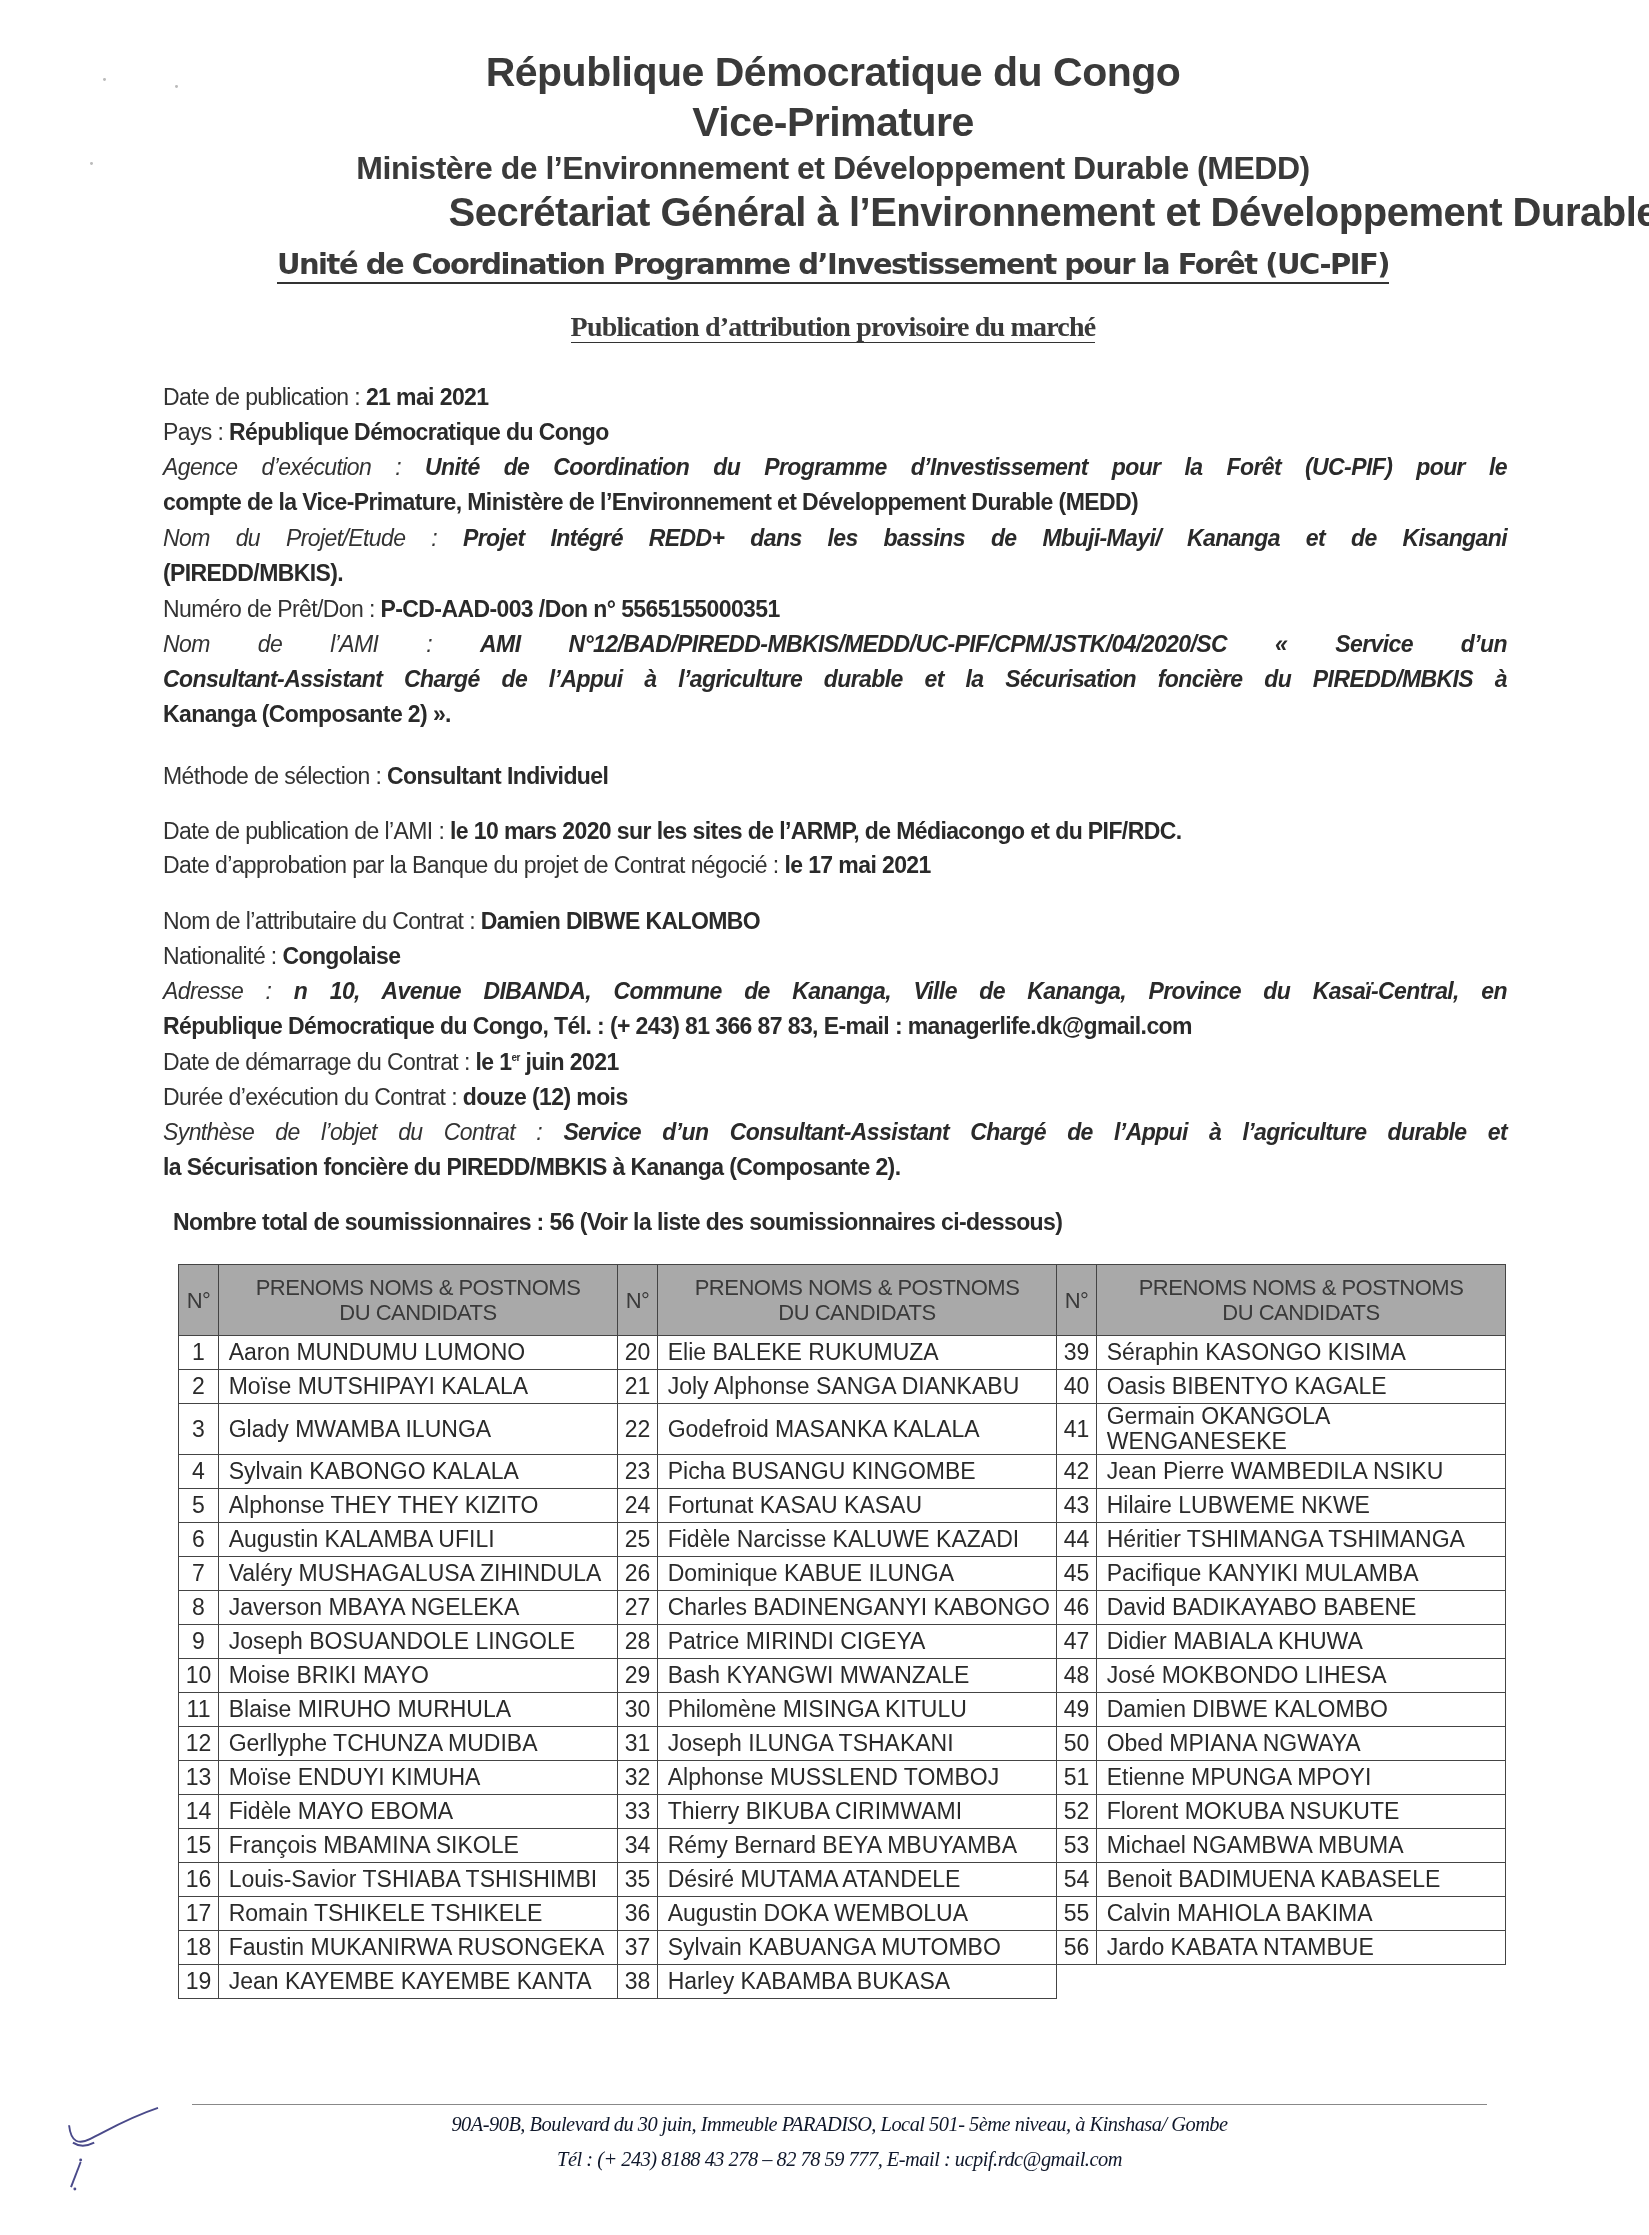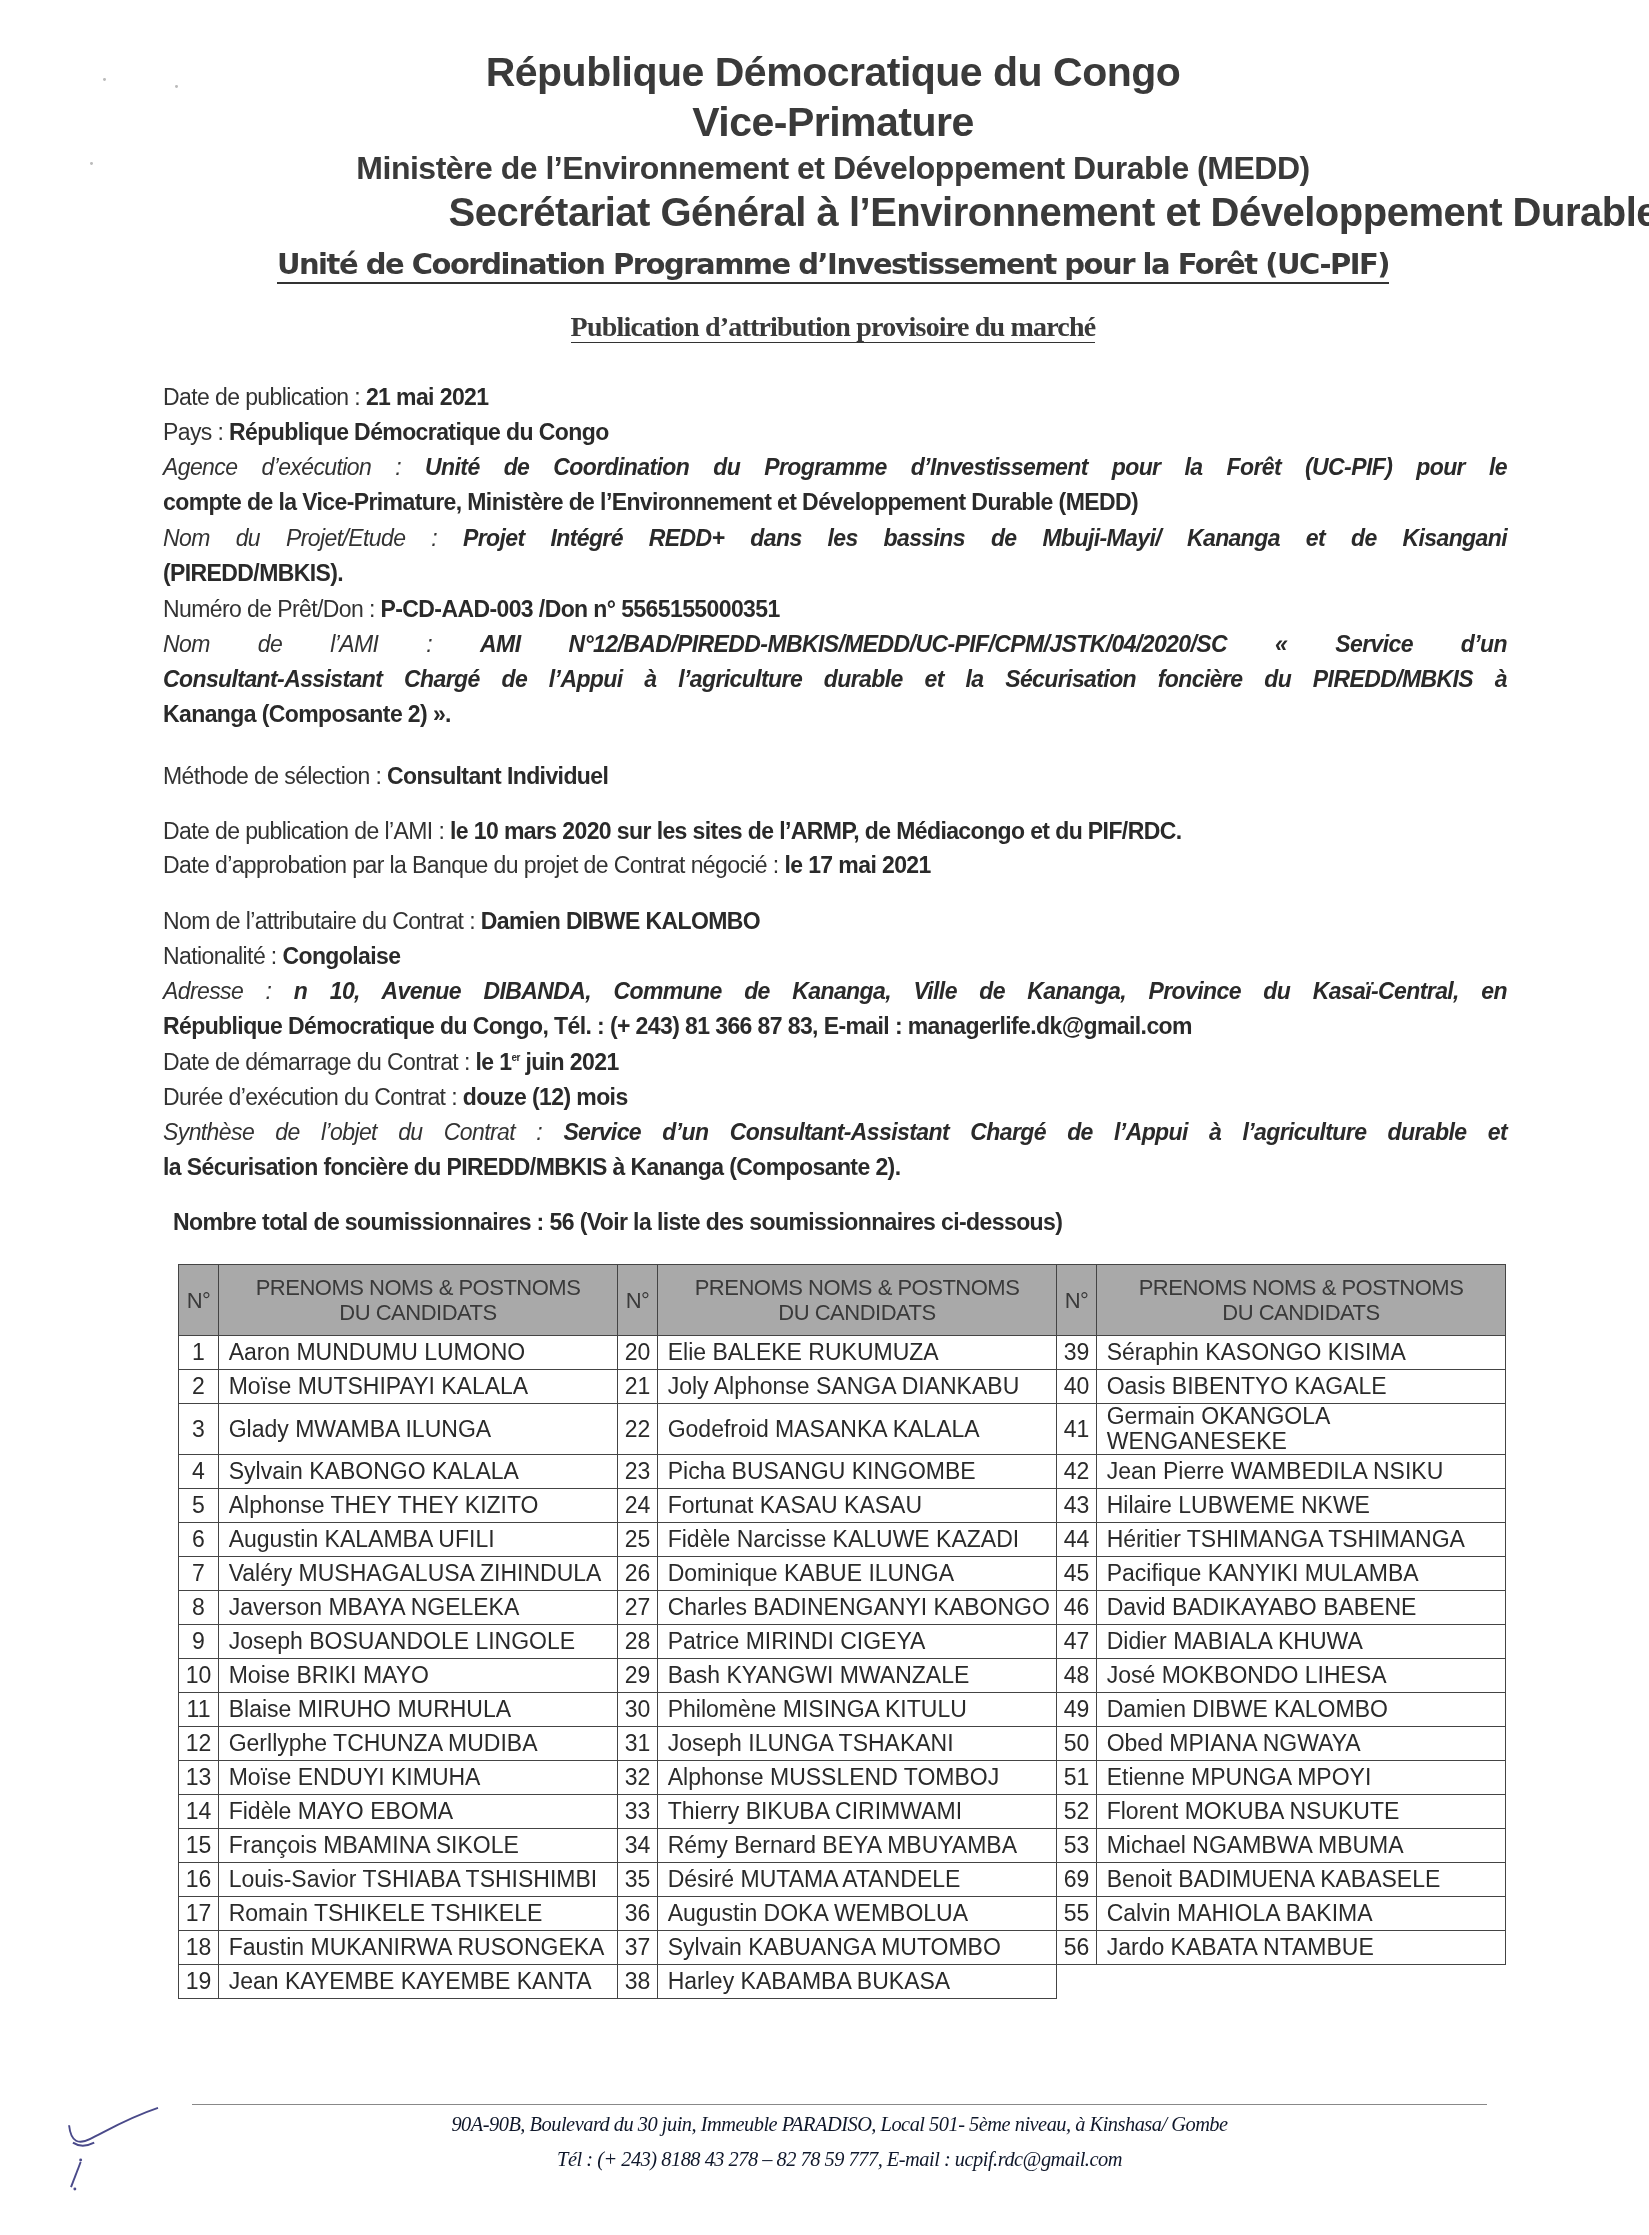--- a/index.html
+++ b/index.html
@@ -247,21 +247,21 @@
           <td class="num">34</td>
           <td class="name">Rémy Bernard BEYA MBUYAMBA</td>
           <td class="num">53</td>
           <td class="name">Michael NGAMBWA MBUMA</td>
         </tr>
         <tr>
           <td class="num">16</td>
           <td class="name">Louis-Savior TSHIABA TSHISHIMBI</td>
           <td class="num">35</td>
           <td class="name">Désiré MUTAMA ATANDELE</td>
-          <td class="num">69</td>
+          <td class="num">54</td>
           <td class="name">Benoit BADIMUENA KABASELE</td>
         </tr>
         <tr>
           <td class="num">17</td>
           <td class="name">Romain TSHIKELE TSHIKELE</td>
           <td class="num">36</td>
           <td class="name">Augustin DOKA WEMBOLUA</td>
           <td class="num">55</td>
           <td class="name">Calvin MAHIOLA BAKIMA</td>
         </tr>

